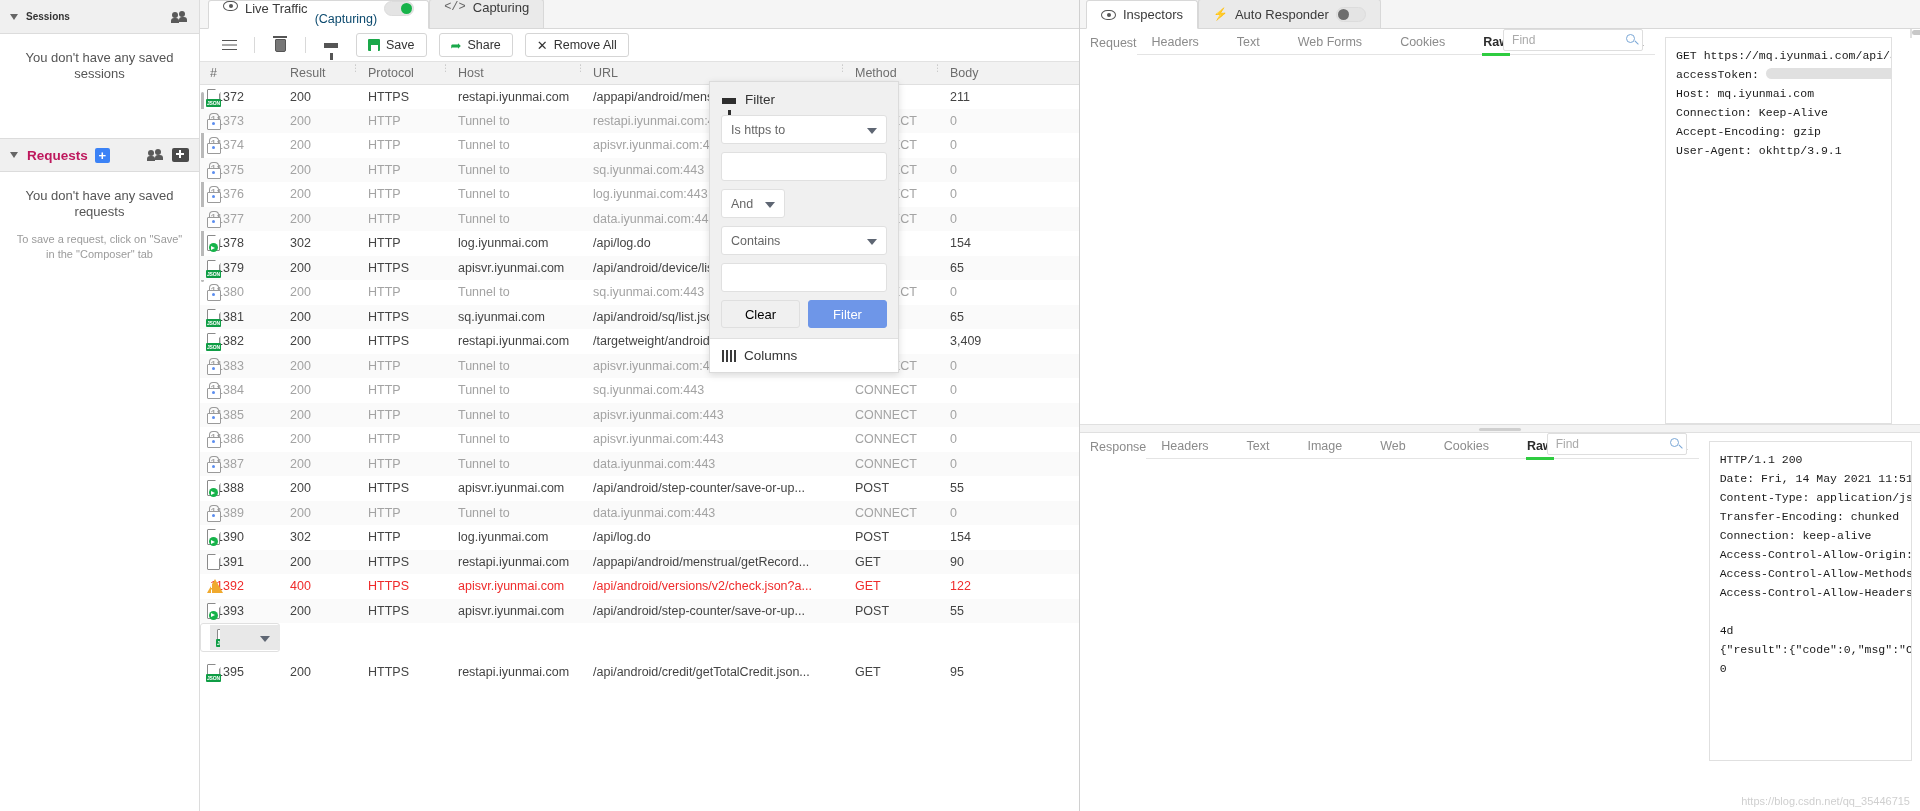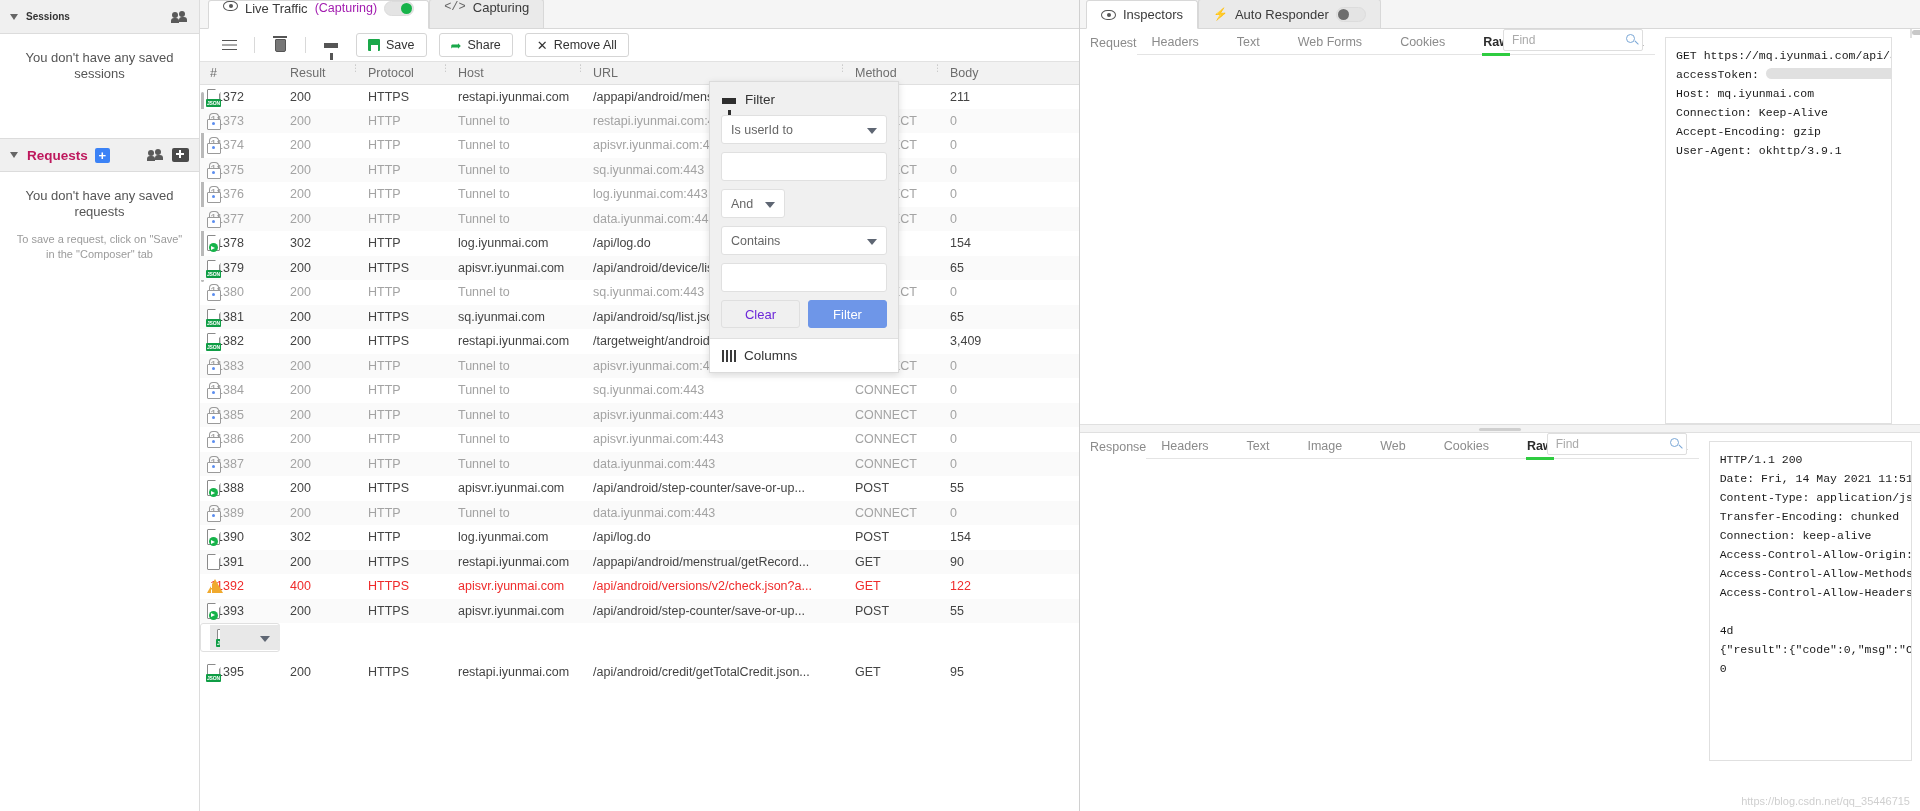--- a/index.html
+++ b/index.html
@@ -102,21 +102,21 @@
     height: 29px; display: flex; align-items: flex-start; gap: 7px;
     padding: 0 14px;
     font-size: 13px; color: #3a3a3a;
     background: #eaeaea;
     border: 1px solid #d8d8d8;
     border-bottom: none;
     border-radius: 3px 3px 0 0;
     cursor: pointer;
   }
   .tab.active { background: #ffffff; border-bottom: 1px solid #fff; margin-bottom: -1px; }
-  .tab .cap { color: #a21caf; font-size: 12.5px; }
+  .tab .cap { color: #0c4a6e; font-size: 12.5px; margin-top: 11px; }
   .ic-eye{
     display:inline-block;width:15px;height:10px;border:1.3px solid #555;border-radius:50% 50% 50% 50%/60% 60% 60% 60%;position:relative;
   }
   .ic-eye::after{content:"";position:absolute;left:4.6px;top:2.2px;width:4px;height:4px;border-radius:50%;background:#555;}
   .ic-code{ font-size:12px;color:#666;font-family:"Liberation Mono",monospace; }
   .toggle {
     width: 30px; height: 15px; border-radius: 8px; background: #e4e4e4;
     position: relative; display: inline-block; border:1px solid #dcdcdc;
   }
   .toggle .knob {
@@ -262,21 +262,21 @@
     content:"";position:absolute;right:9px;top:12px;
     border-left:5px solid transparent;border-right:5px solid transparent;border-top:6px solid #5e6673;
   }
   .sel.small { width: 64px; }
   .inp { color:#333; }
   .p-btns { display:flex; gap:8px; }
   .p-btns .b {
     flex:1;height:28px;display:flex;align-items:center;justify-content:center;
     font-size:13px;border-radius:3px;cursor:pointer;
   }
-  .b-clear{ background:#f0f0f0;border:1px solid #dfdfdf;color:#6d28d9; }
+  .b-clear{ background:#f0f0f0;border:1px solid #dfdfdf;color:#000000; }
   .b-filter{ background:#6e96e8;color:#fff;border:1px solid #6e96e8; }
   .p-foot {
     border-top:1px solid #e0e0e0;background:#fff;
     display:flex;align-items:center;gap:9px;padding:9px 0 9px 12px;
     font-size:13.5px;color:#333;cursor:pointer;
   }
   .ic-cols{
     width:13px;height:12px;display:inline-block;position:relative;
   }
   .ic-cols::before{
@@ -757,21 +757,21 @@
       </table>
     </div>
 
     <div class="popup">
       <div class="p-head">
         <span class="ic-funnel-dark"></span>
         <span>Filter</span>
       </div>
       <div class="p-body">
         <div class="sel">
-            <span>Is userId to</span>
+            <span>Is https to</span>
           </div>
         <div class="inp">
             <span></span>
           </div>
         <div class="sel small">
             <span>And</span>
           </div>
         <div class="sel">
             <span>Contains</span>
           </div>

